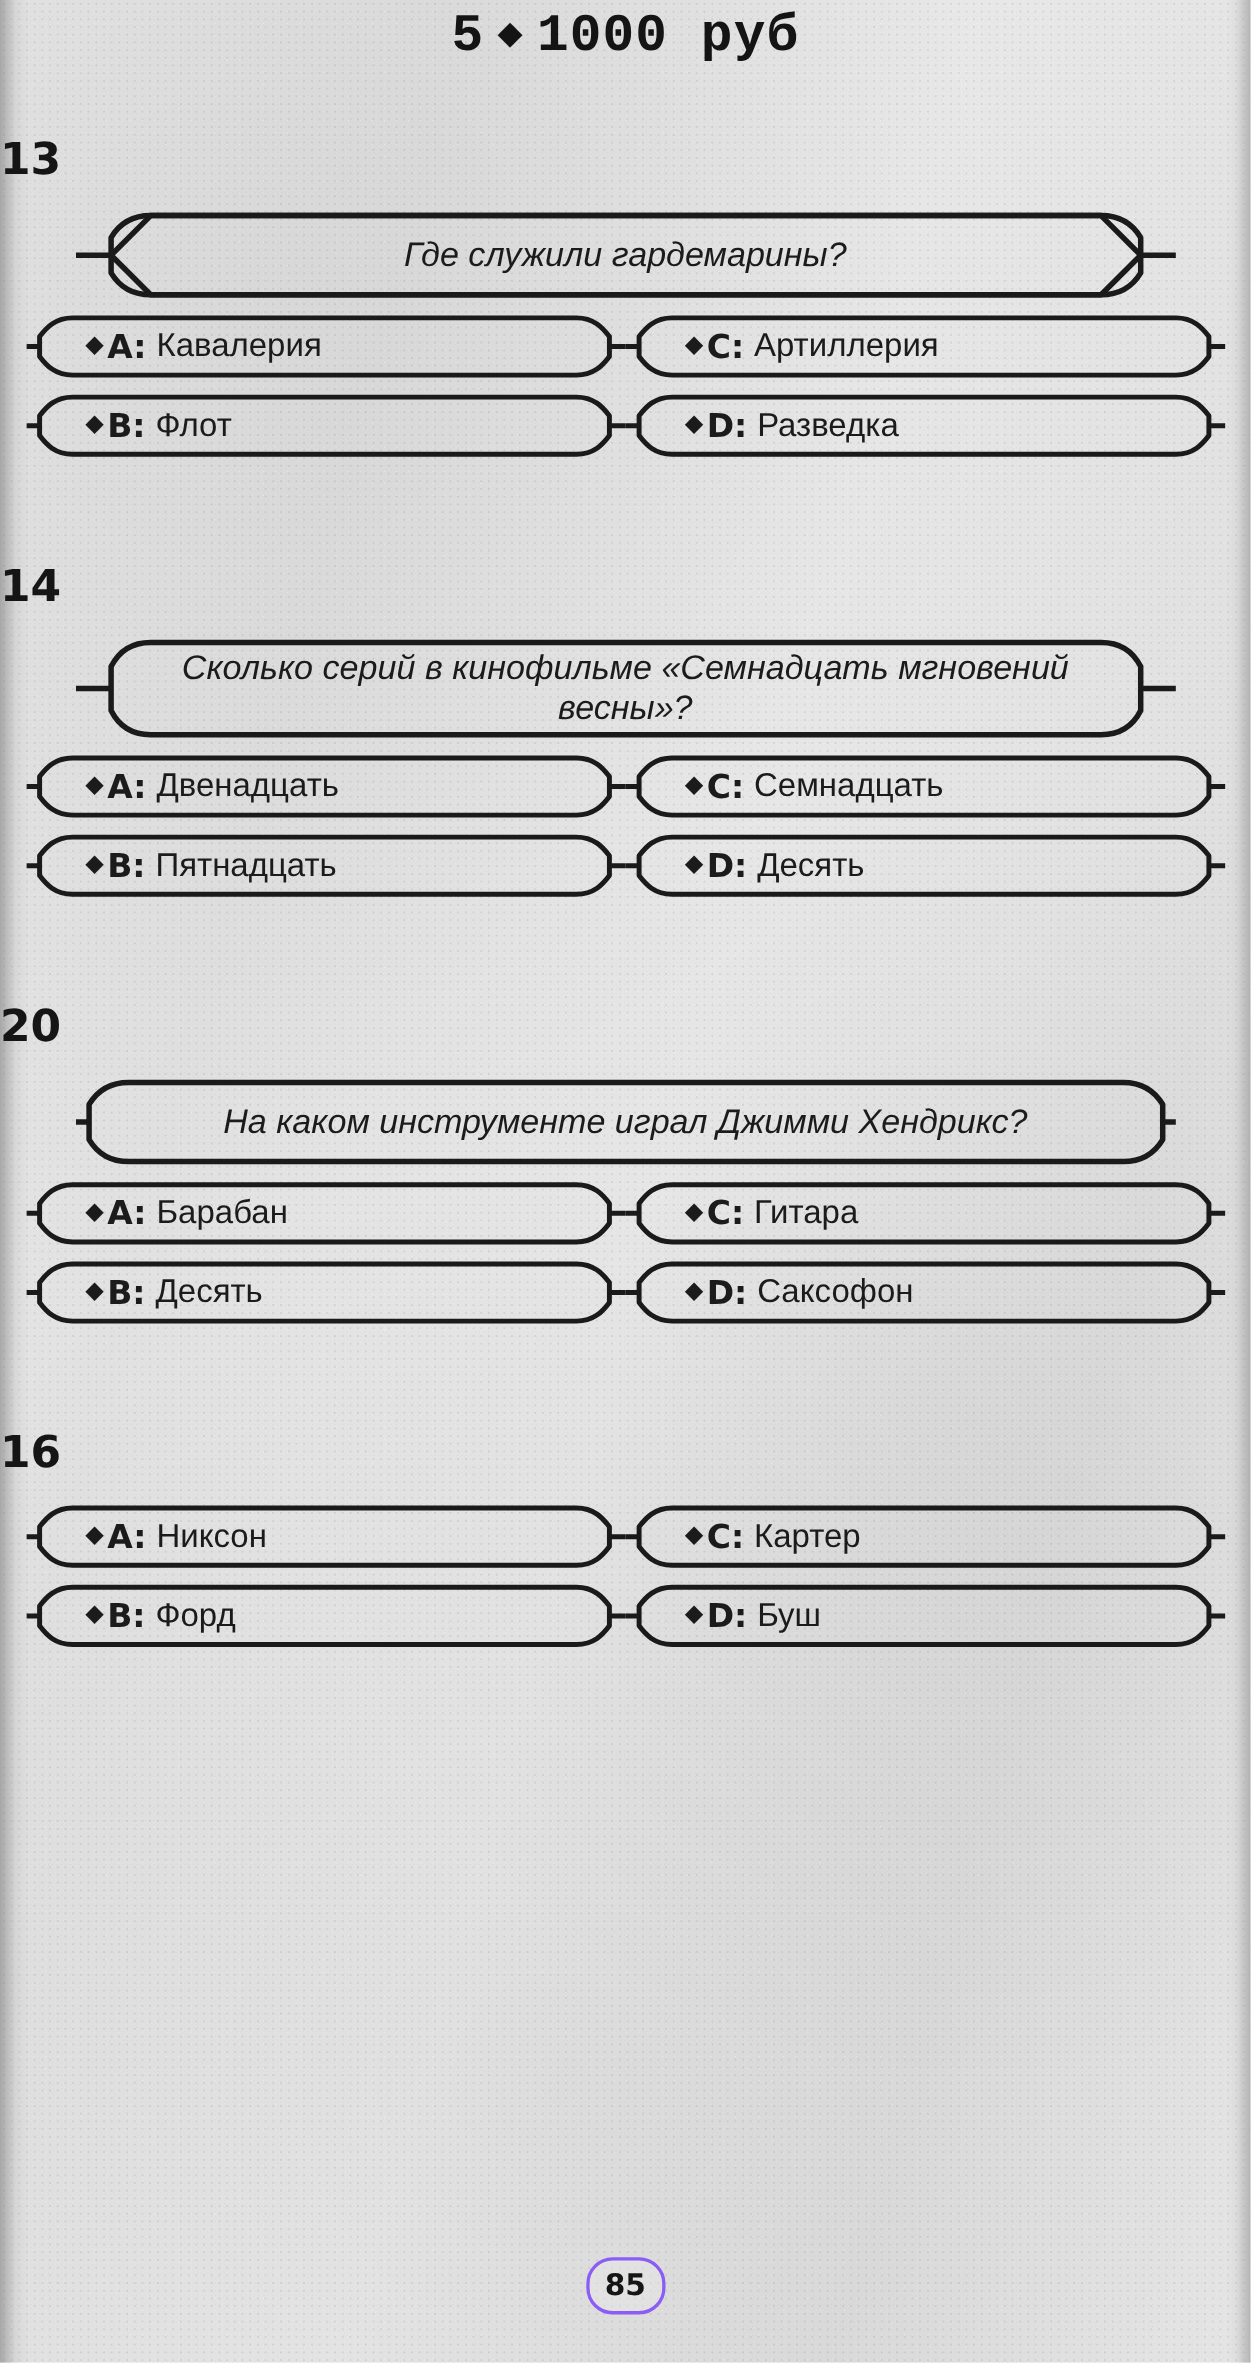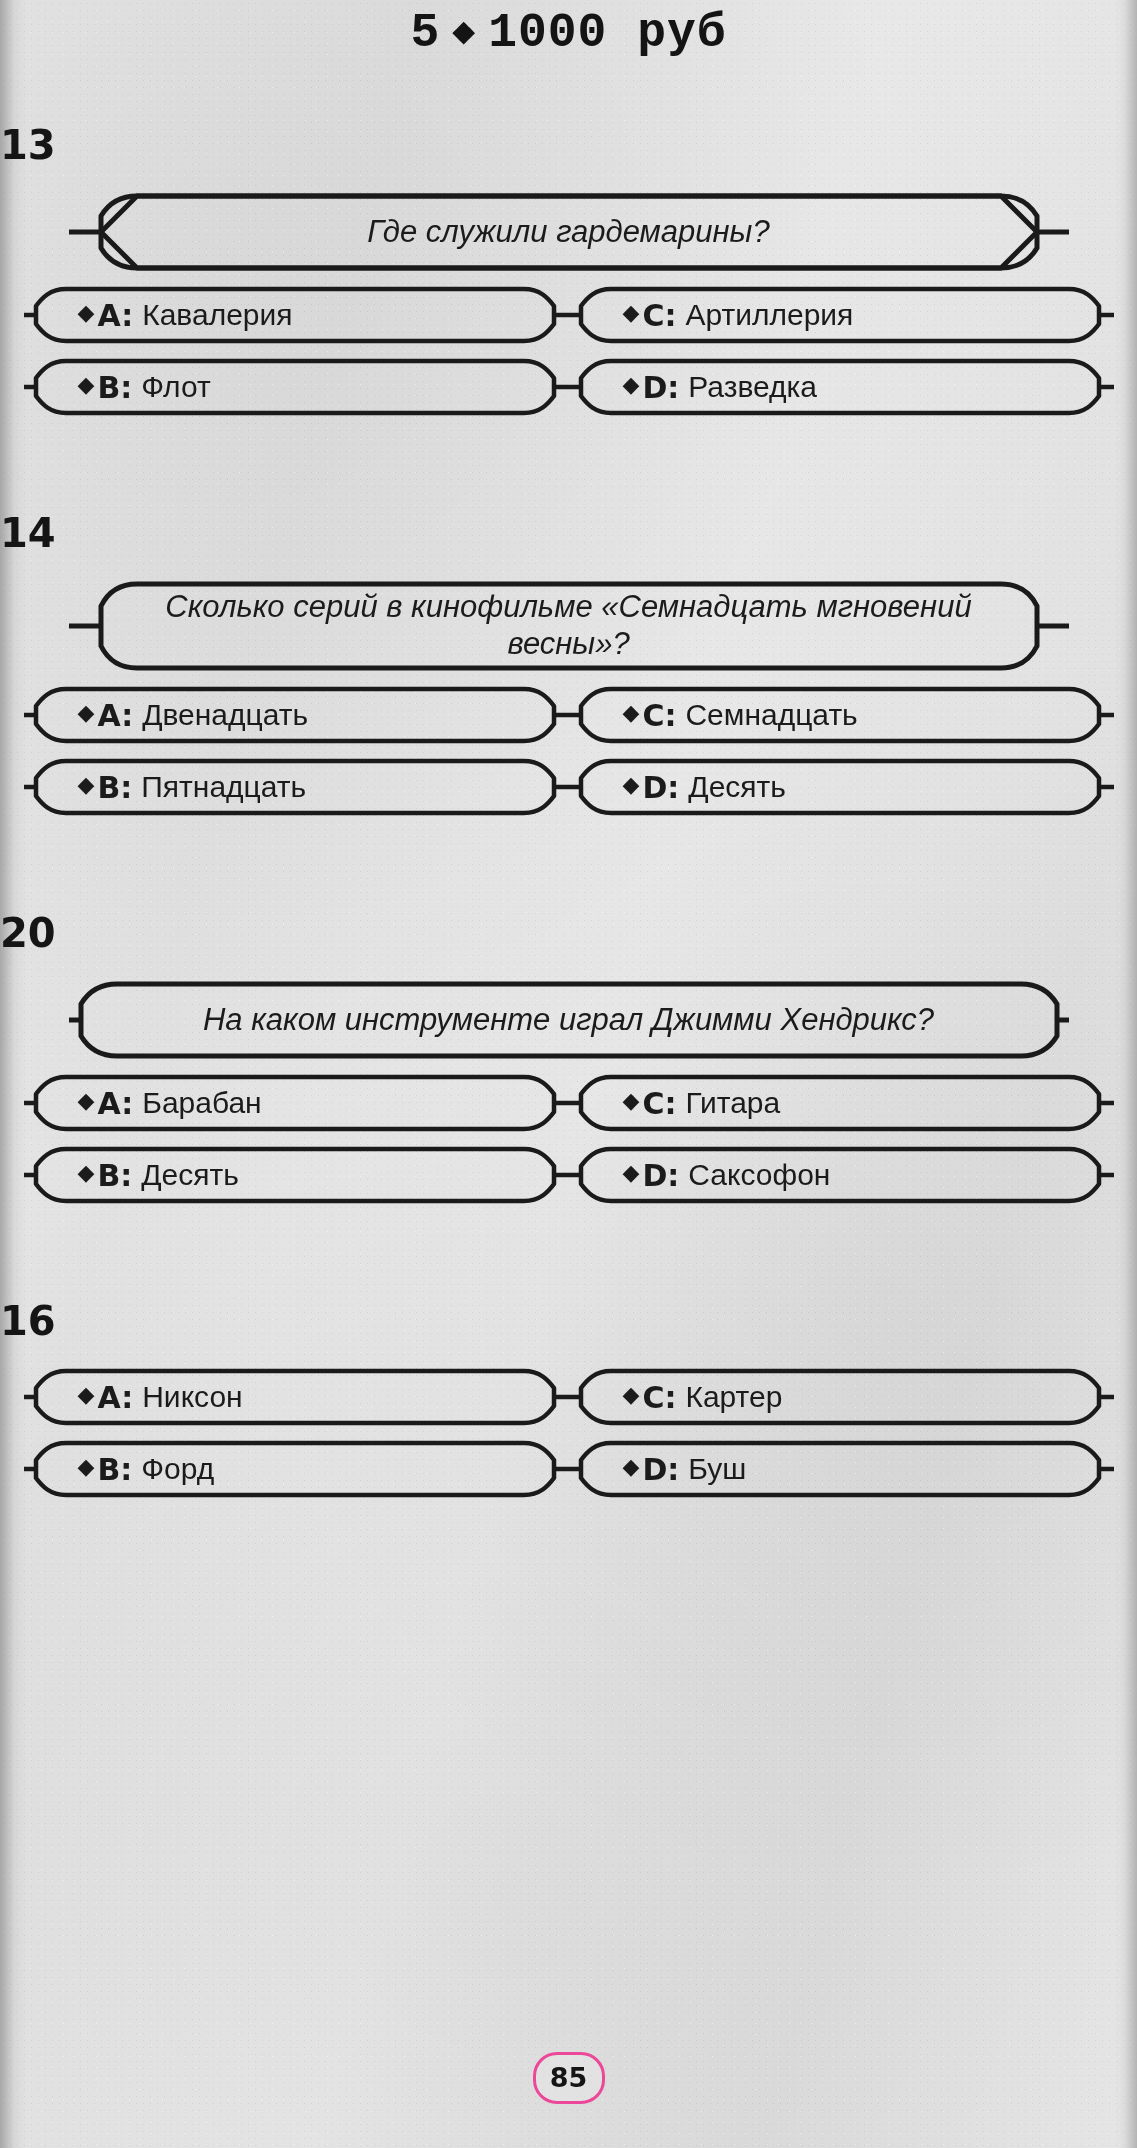--- a/index.html
+++ b/index.html
@@ -161,21 +161,21 @@
     left: 0;
     top: 2052px;
     width: 1137px;
     text-align: center;
     z-index: 4;
   }
   .pagenum {
     display: inline-block;
     width: 66px; height: 46px;
     line-height: 46px;
-    border: 3px solid #ec4899;
+    border: 3px solid #8b5cf6;
     border-radius: 24px;
     font-size: 27px;
     font-weight: bold;
     color: #151515;
     font-family: "DejaVu Sans", sans-serif;
     background: rgba(232,232,232,0.45);
   }
 </style>
 </head>
 <body>

